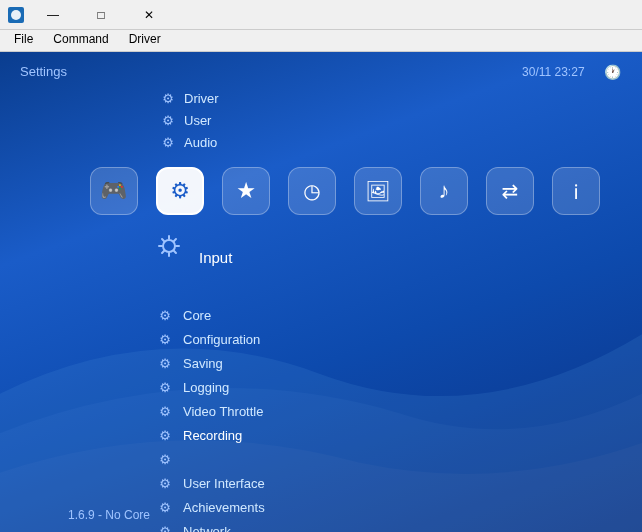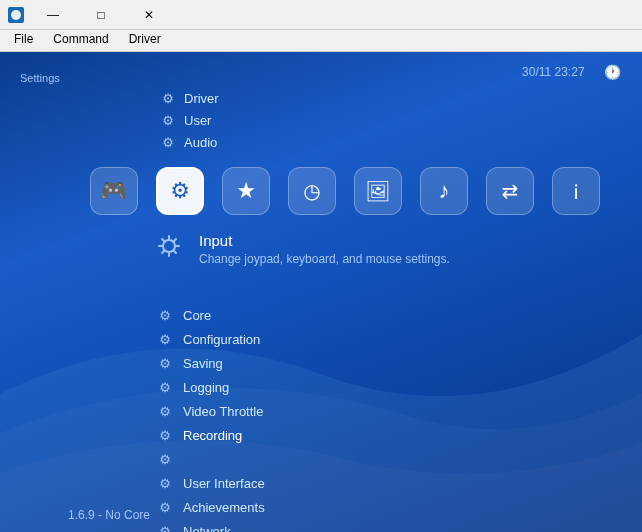--- a/index.html
+++ b/index.html
@@ -76,23 +76,22 @@
       position: relative;
       overflow: hidden;
     }
 
     
     .settings-label {
       position: absolute;
       top: 12px;
       left: 20px;
       color: #a0c4ff;
-      font-size: 11px;
+      font-size: 13px;
       font-weight: 400;
-      margin-top: 8px;
     }
 
     
     .datetime {
       position: absolute;
       top: 12px;
       right: 20px;
       color: #a0c4ff;
       font-size: 12px;
       display: flex;
@@ -304,21 +303,20 @@
 
   <div class="input-section">
     <div class="input-icon" style="color:#a0c4ff;font-size:22px;margin-top:2px;">
       <svg width="28" height="28" viewBox="0 0 28 28" fill="none">
         <circle cx="14" cy="14" r="6" stroke="#a0c4ff" stroke-width="2" fill="none"></circle>
         <path d="M14 4v3M14 21v3M4 14h3M21 14h3M7.05 7.05l2.12 2.12M18.83 18.83l2.12 2.12M7.05 20.95l2.12-2.12M18.83 9.17l2.12-2.12" stroke="#a0c4ff" stroke-width="2" stroke-linecap="round"></path>
       </svg>
     </div>
     <div>
       <div class="input-title">Input</div>
-      <div class="input-desc">Change joypad, keyboard, and mouse settings.</div>
     </div>
   </div>
 
   <div class="settings-list">
     <div class="settings-list-item">
       <span class="gear-sm">⚙</span>
       <span>Core</span>
     </div>
     <div class="settings-list-item">
       <span class="gear-sm">⚙</span>

